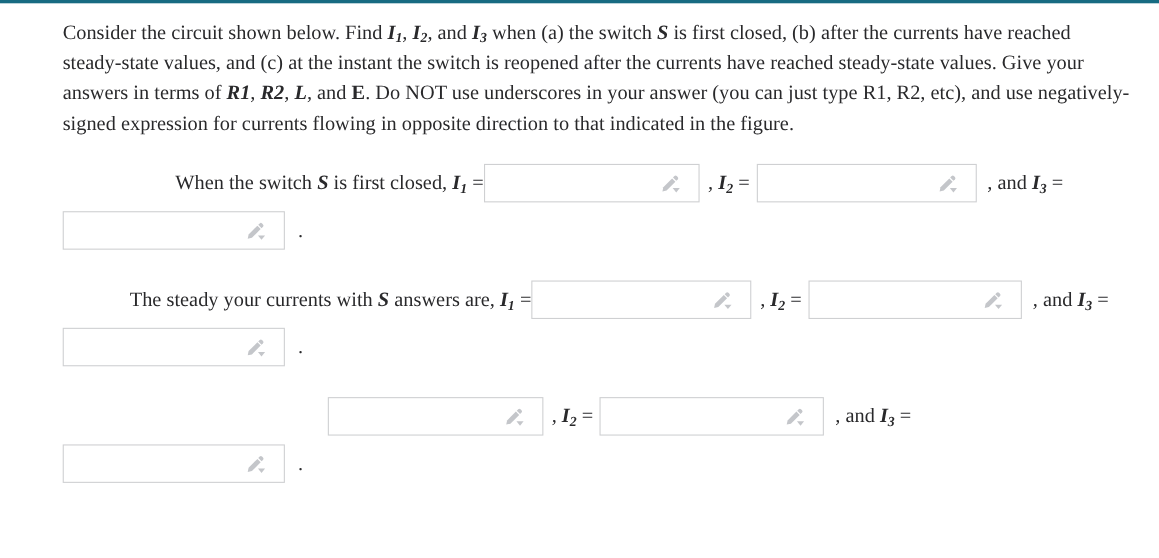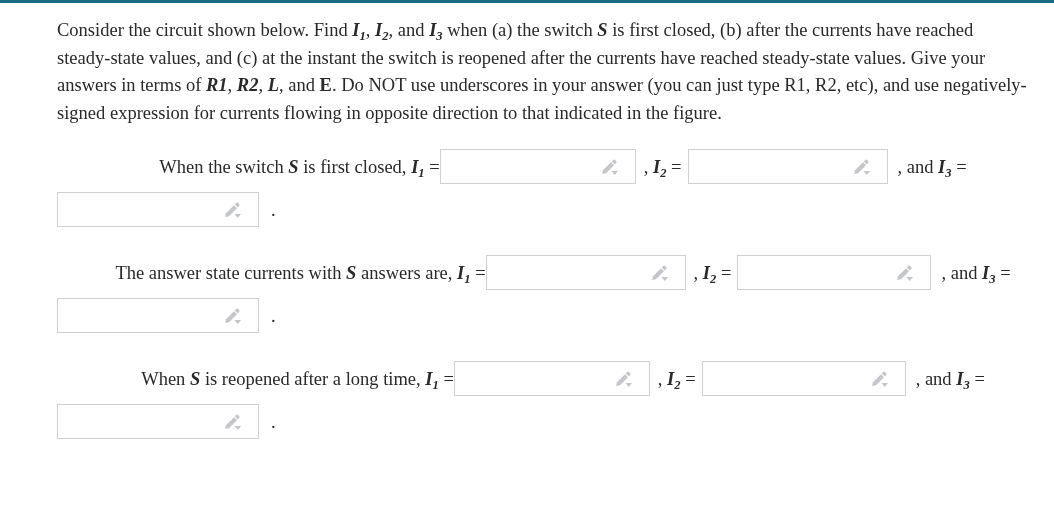--- a/index.html
+++ b/index.html
@@ -174,21 +174,21 @@
           <path d="M12.8 4.4 L14.1 3.1 A1.5 1.5 0 0 1 16.2 3.1 L17.1 4.0 A1.5 1.5 0 0 1 17.1 6.1 L15.8 7.4 Z" fill="#c4c6ca"></path>
           <polygon points="12.5,14.0 19.0,14.0 15.75,18.0" fill="#c4c6ca"></polygon>
         </svg>
       </span>
       <span class="period">.</span>
     </div>
   </div>
 
   <div class="qblock row2">
     <div class="qline">
-      <span class="lbl"><span>The answer state currents with </span><span class="mi">S</span><span> answers are, </span><span class="mi"><span>I</span><sub>1</sub></span><span> =</span></span>
+      <span class="lbl"><span>The steady your currents with </span><span class="mi">S</span><span> answers are, </span><span class="mi"><span>I</span><sub>1</sub></span><span> =</span></span>
       <span class="answer-box w-200">
         <input class="answer-input" type="text" placeholder="" style="">
         <svg class="pencil-icon" viewBox="0 0 22 20">
           <path d="M4 13.2 L12.0 5.2 L15.0 8.2 L7.0 16.2 L3.2 17.0 Z" fill="#c4c6ca"></path>
           <path d="M12.8 4.4 L14.1 3.1 A1.5 1.5 0 0 1 16.2 3.1 L17.1 4.0 A1.5 1.5 0 0 1 17.1 6.1 L15.8 7.4 Z" fill="#c4c6ca"></path>
           <polygon points="12.5,14.0 19.0,14.0 15.75,18.0" fill="#c4c6ca"></polygon>
         </svg>
       </span>
       <span class="sep lbl"><span>, </span><span class="mi"><span>I</span><sub>2</sub></span><span> =</span></span>
       <span class="answer-box w-194">
@@ -209,21 +209,20 @@
           <path d="M12.8 4.4 L14.1 3.1 A1.5 1.5 0 0 1 16.2 3.1 L17.1 4.0 A1.5 1.5 0 0 1 17.1 6.1 L15.8 7.4 Z" fill="#c4c6ca"></path>
           <polygon points="12.5,14.0 19.0,14.0 15.75,18.0" fill="#c4c6ca"></polygon>
         </svg>
       </span>
       <span class="period">.</span>
     </div>
   </div>
 
   <div class="qblock row3">
     <div class="qline">
-      <span class="lbl"><span>When </span><span class="mi">S</span><span> is reopened after a long time, </span><span class="mi"><span>I</span><sub>1</sub></span><span> =</span></span>
       <span class="answer-box w-196">
         <input class="answer-input" type="text" placeholder="" style="">
         <svg class="pencil-icon" viewBox="0 0 22 20">
           <path d="M4 13.2 L12.0 5.2 L15.0 8.2 L7.0 16.2 L3.2 17.0 Z" fill="#c4c6ca"></path>
           <path d="M12.8 4.4 L14.1 3.1 A1.5 1.5 0 0 1 16.2 3.1 L17.1 4.0 A1.5 1.5 0 0 1 17.1 6.1 L15.8 7.4 Z" fill="#c4c6ca"></path>
           <polygon points="12.5,14.0 19.0,14.0 15.75,18.0" fill="#c4c6ca"></polygon>
         </svg>
       </span>
       <span class="sep lbl"><span>, </span><span class="mi"><span>I</span><sub>2</sub></span><span> =</span></span>
       <span class="answer-box w-204">

